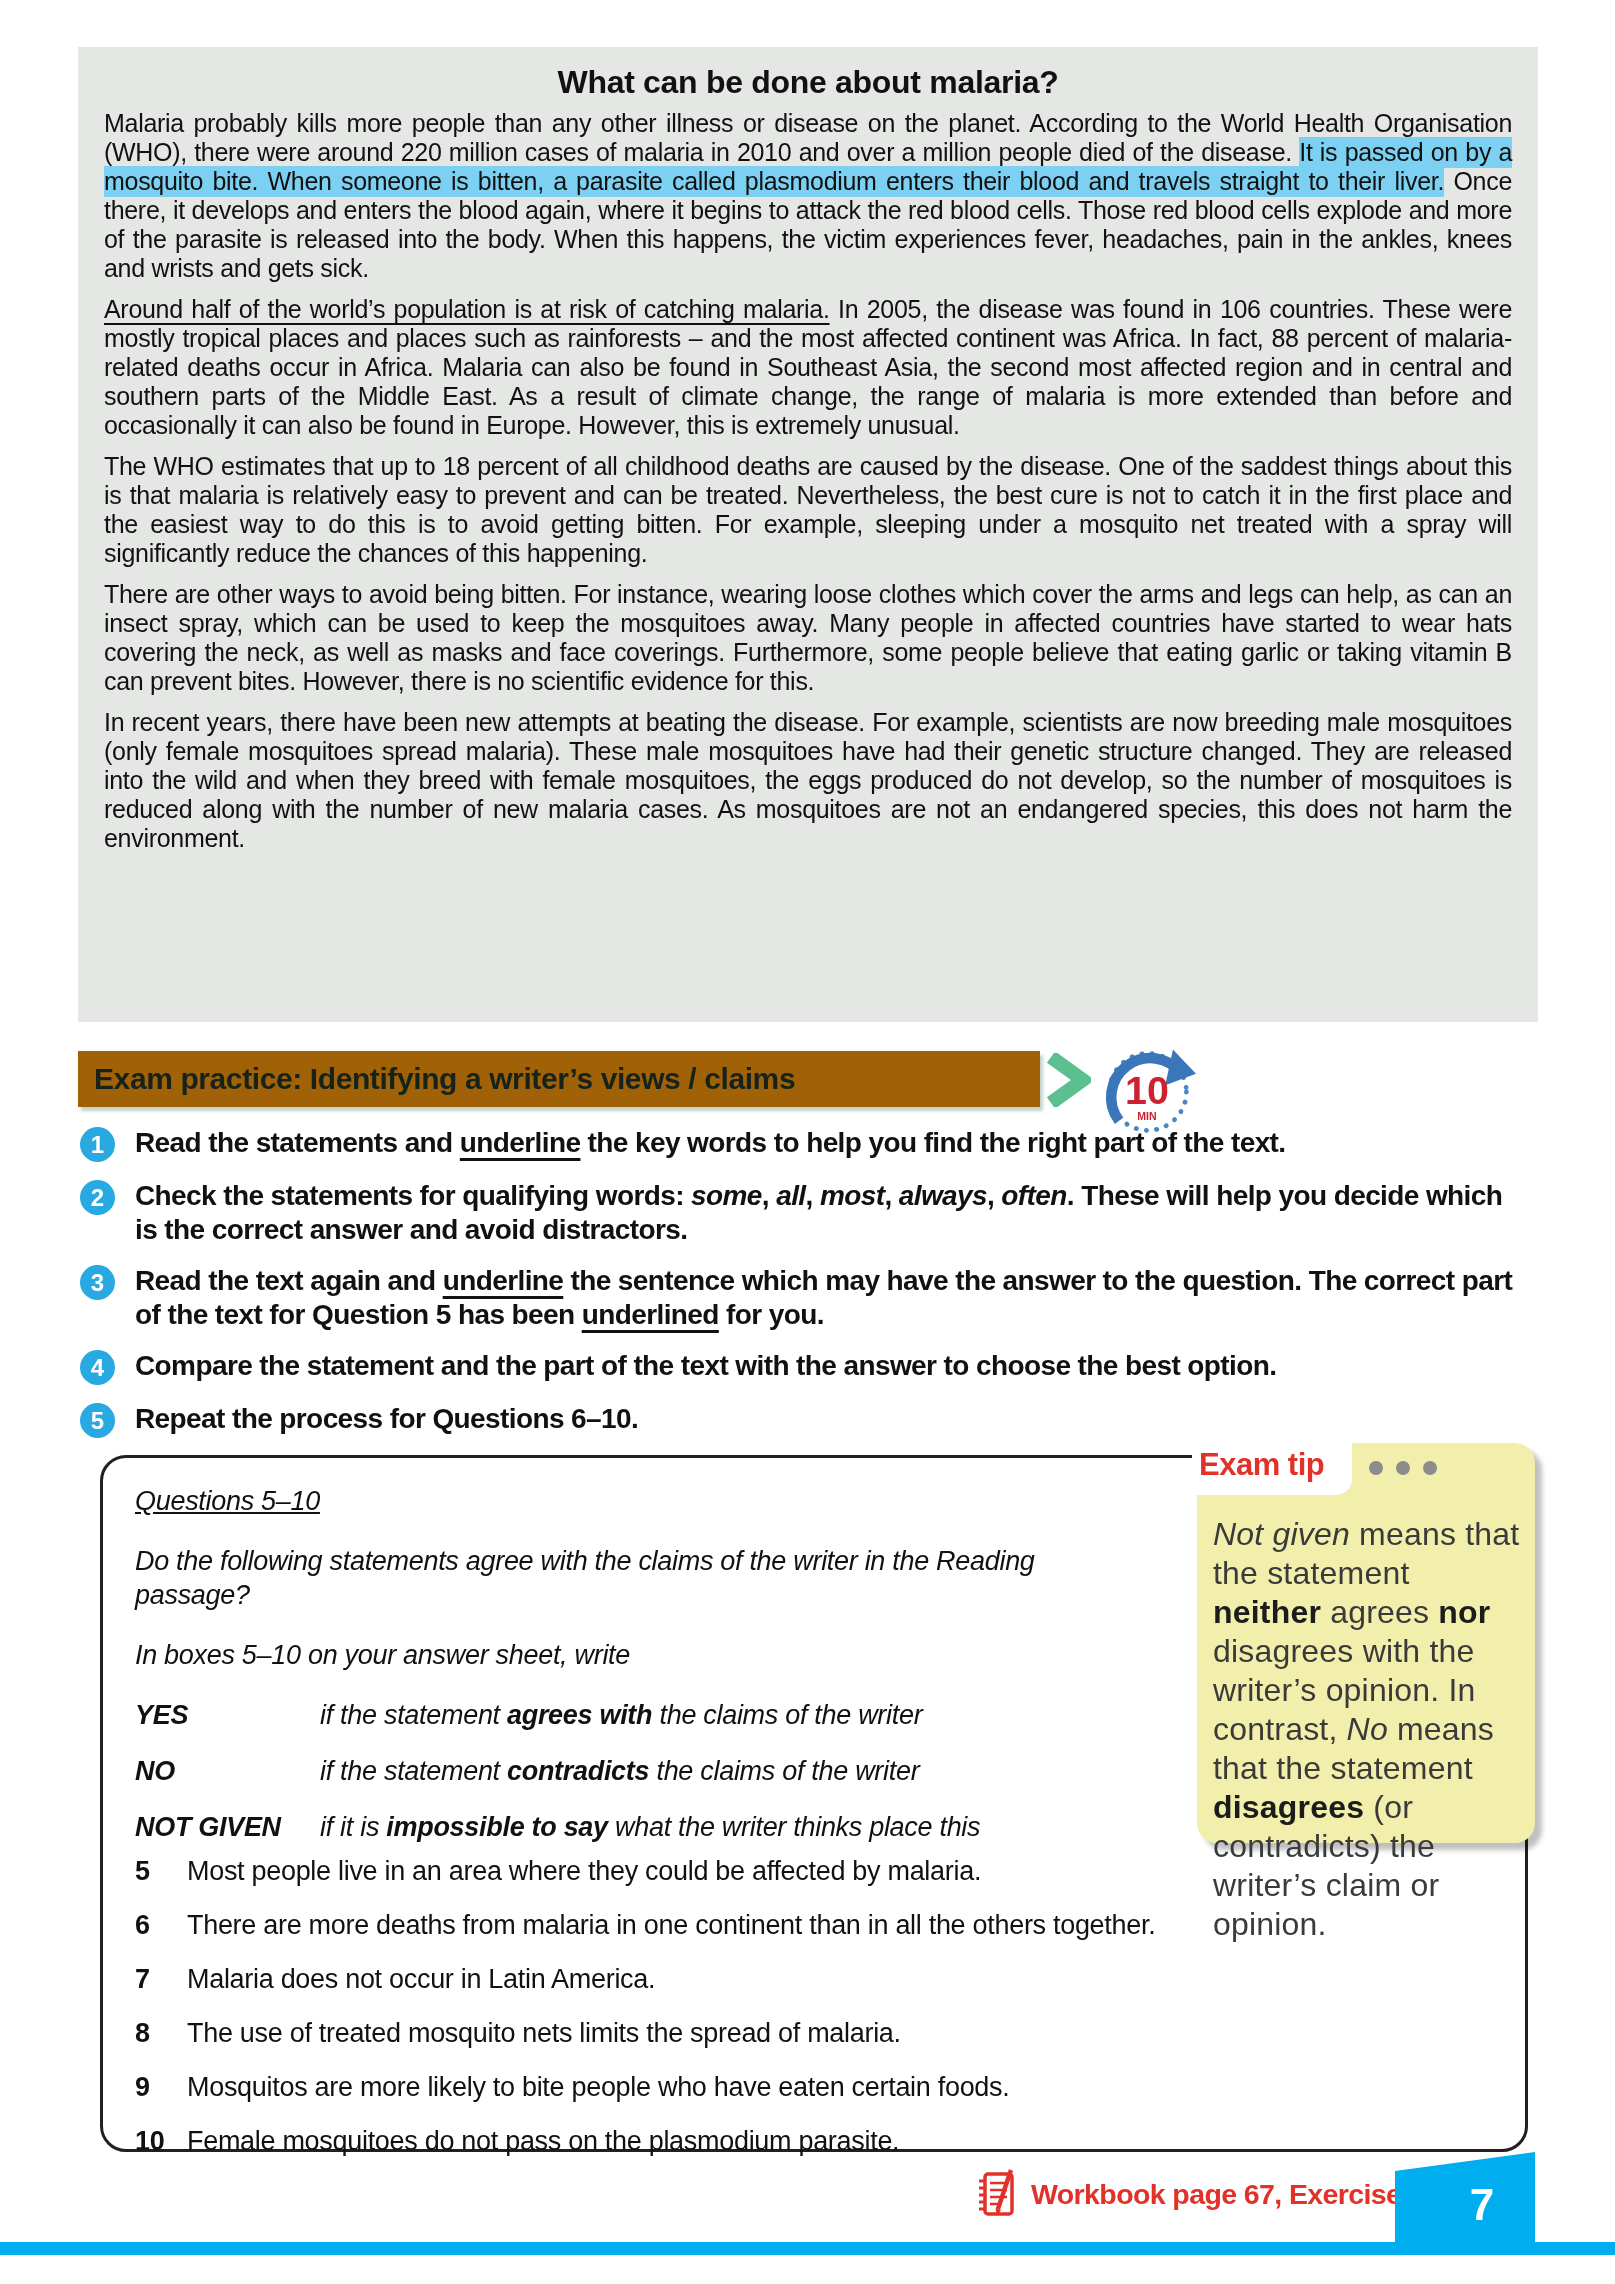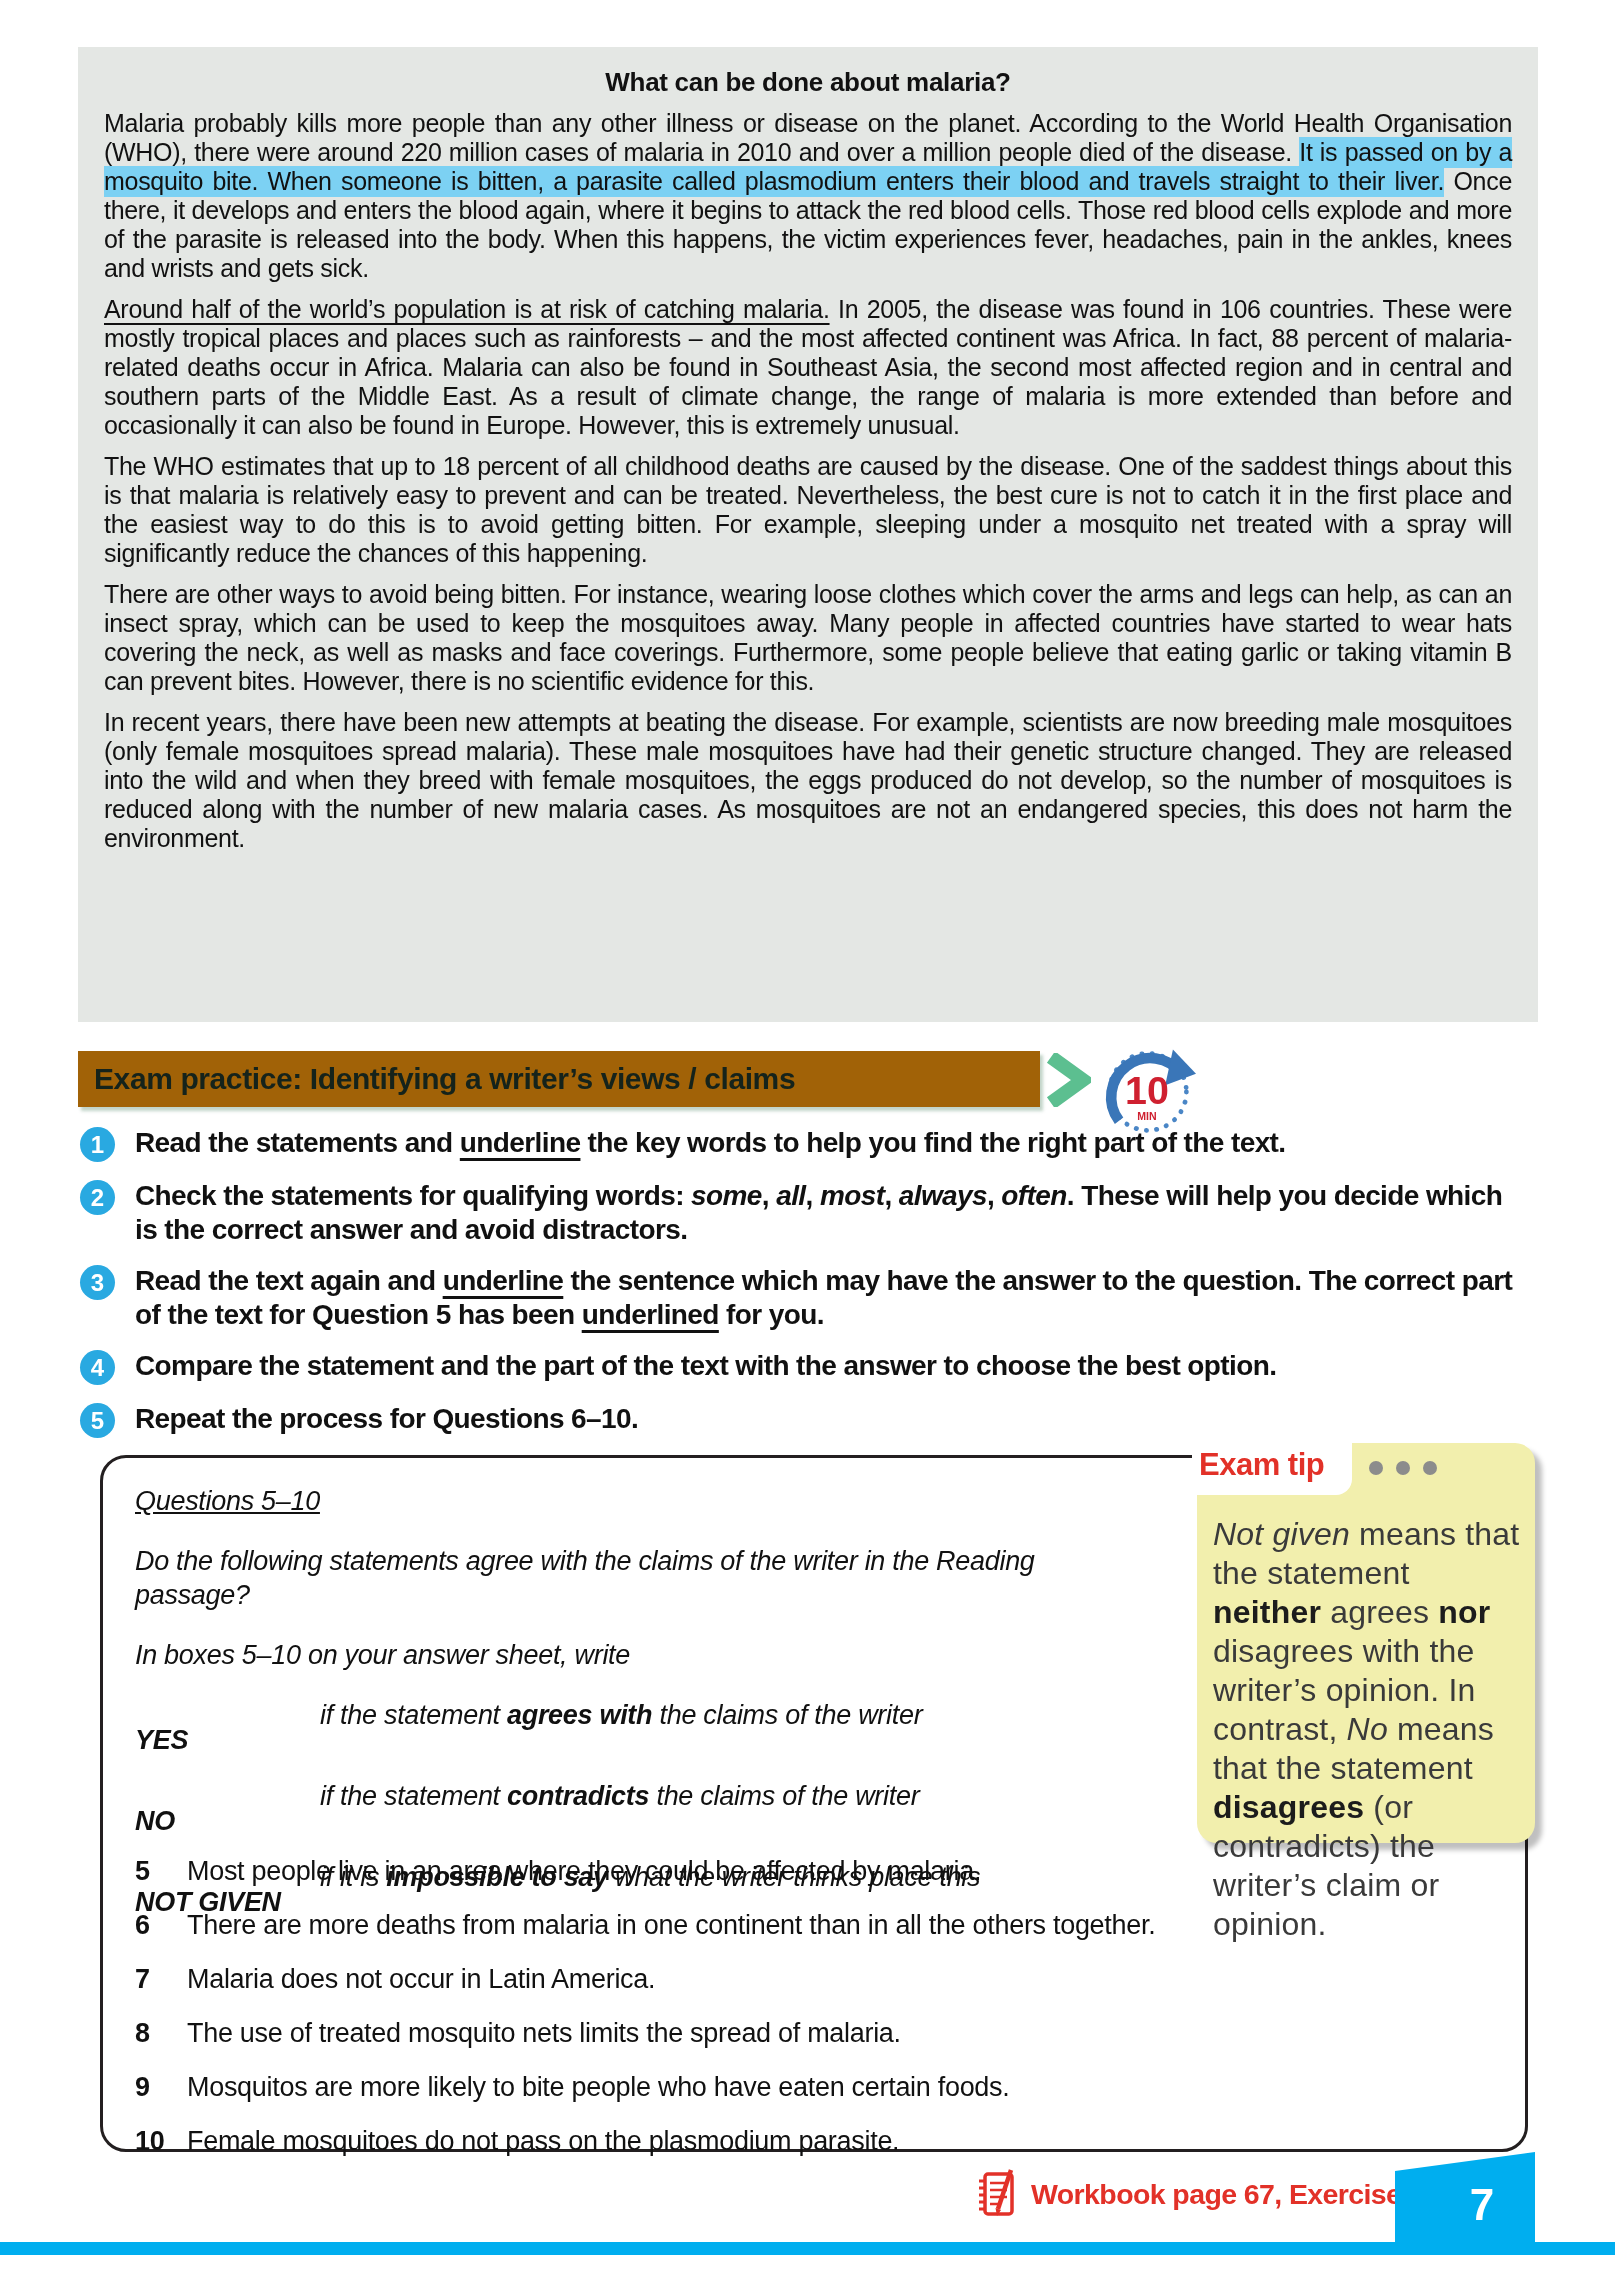--- a/index.html
+++ b/index.html
@@ -9,21 +9,21 @@
     overflow:hidden;
   }
   
   .passage{
     position:absolute;left:78px;top:47px;width:1460px;height:975px;
     background:#e4e7e4;box-sizing:border-box;padding:18px 26px;
     font-size:25px;line-height:29px;letter-spacing:-0.3px;text-align:justify;
     overflow:hidden;
   }
   .passage h1{
-    font-size:26px;line-height:34px;margin:0 0 10px 0;text-align:center;font-weight:bold;
+    font-size:32px;line-height:34px;margin:0 0 10px 0;text-align:center;font-weight:bold;
   }
   .passage p{margin:0 0 12px 0;}
   .sg-b{font-weight:bold;}
   .sg-i{font-style:italic;}
   .sg-u{text-decoration:underline;text-decoration-thickness:2px;text-underline-offset:5px;}
   .sg-hl{background:#7cd1f3;padding:1px 0 2px 0;}
   
   .banner{
     position:absolute;left:78px;top:1051px;width:962px;height:56px;background:#a16207;
     display:flex;align-items:center;padding-left:16px;box-sizing:border-box;
@@ -44,21 +44,21 @@
   .step .sg-u{text-decoration-thickness:3px;text-underline-offset:6px;}
   
   .qbox{
     position:absolute;left:100px;top:1455px;width:1428px;height:697px;box-sizing:border-box;
     border:3.5px solid #231f20;border-radius:26px;background:#fff;z-index:1;
     padding:20px 36px 0 32px;font-size:27px;line-height:34px;letter-spacing:-0.3px;
   }
   .qhead{font-style:italic;margin:6px 0 26px 0;text-decoration:underline;}
   .qintro{font-style:italic;width:1010px;margin:0 0 26px 0;}
   .opt{display:grid;grid-template-columns:185px 1fr;font-style:italic;margin-bottom:22px;width:1050px;}
-  .optlabel{font-weight:bold;margin-top:25px;}
+  .optlabel{font-weight:bold;}
   .qlist{position:absolute;left:32px;top:396px;right:40px;}
   .qrow{display:grid;grid-template-columns:52px 1fr;margin-bottom:20px;}
   .qn{font-weight:bold;}
   
   .tip{position:absolute;left:1197px;top:1443px;width:338px;height:400px;z-index:3;}
   .tip-yellow{position:absolute;inset:0;background:#f2efad;border-radius:20px;
     box-shadow:7px 7px 5px rgba(0,0,0,0.25);}
   .tip-notch{position:absolute;left:-5px;top:-6px;width:160px;height:58px;background:#fff;
     border-bottom-right-radius:16px;}
   .tip-title{position:absolute;left:2px;top:4px;color:#e23128;font-weight:bold;font-size:31px;letter-spacing:-0.5px;}

